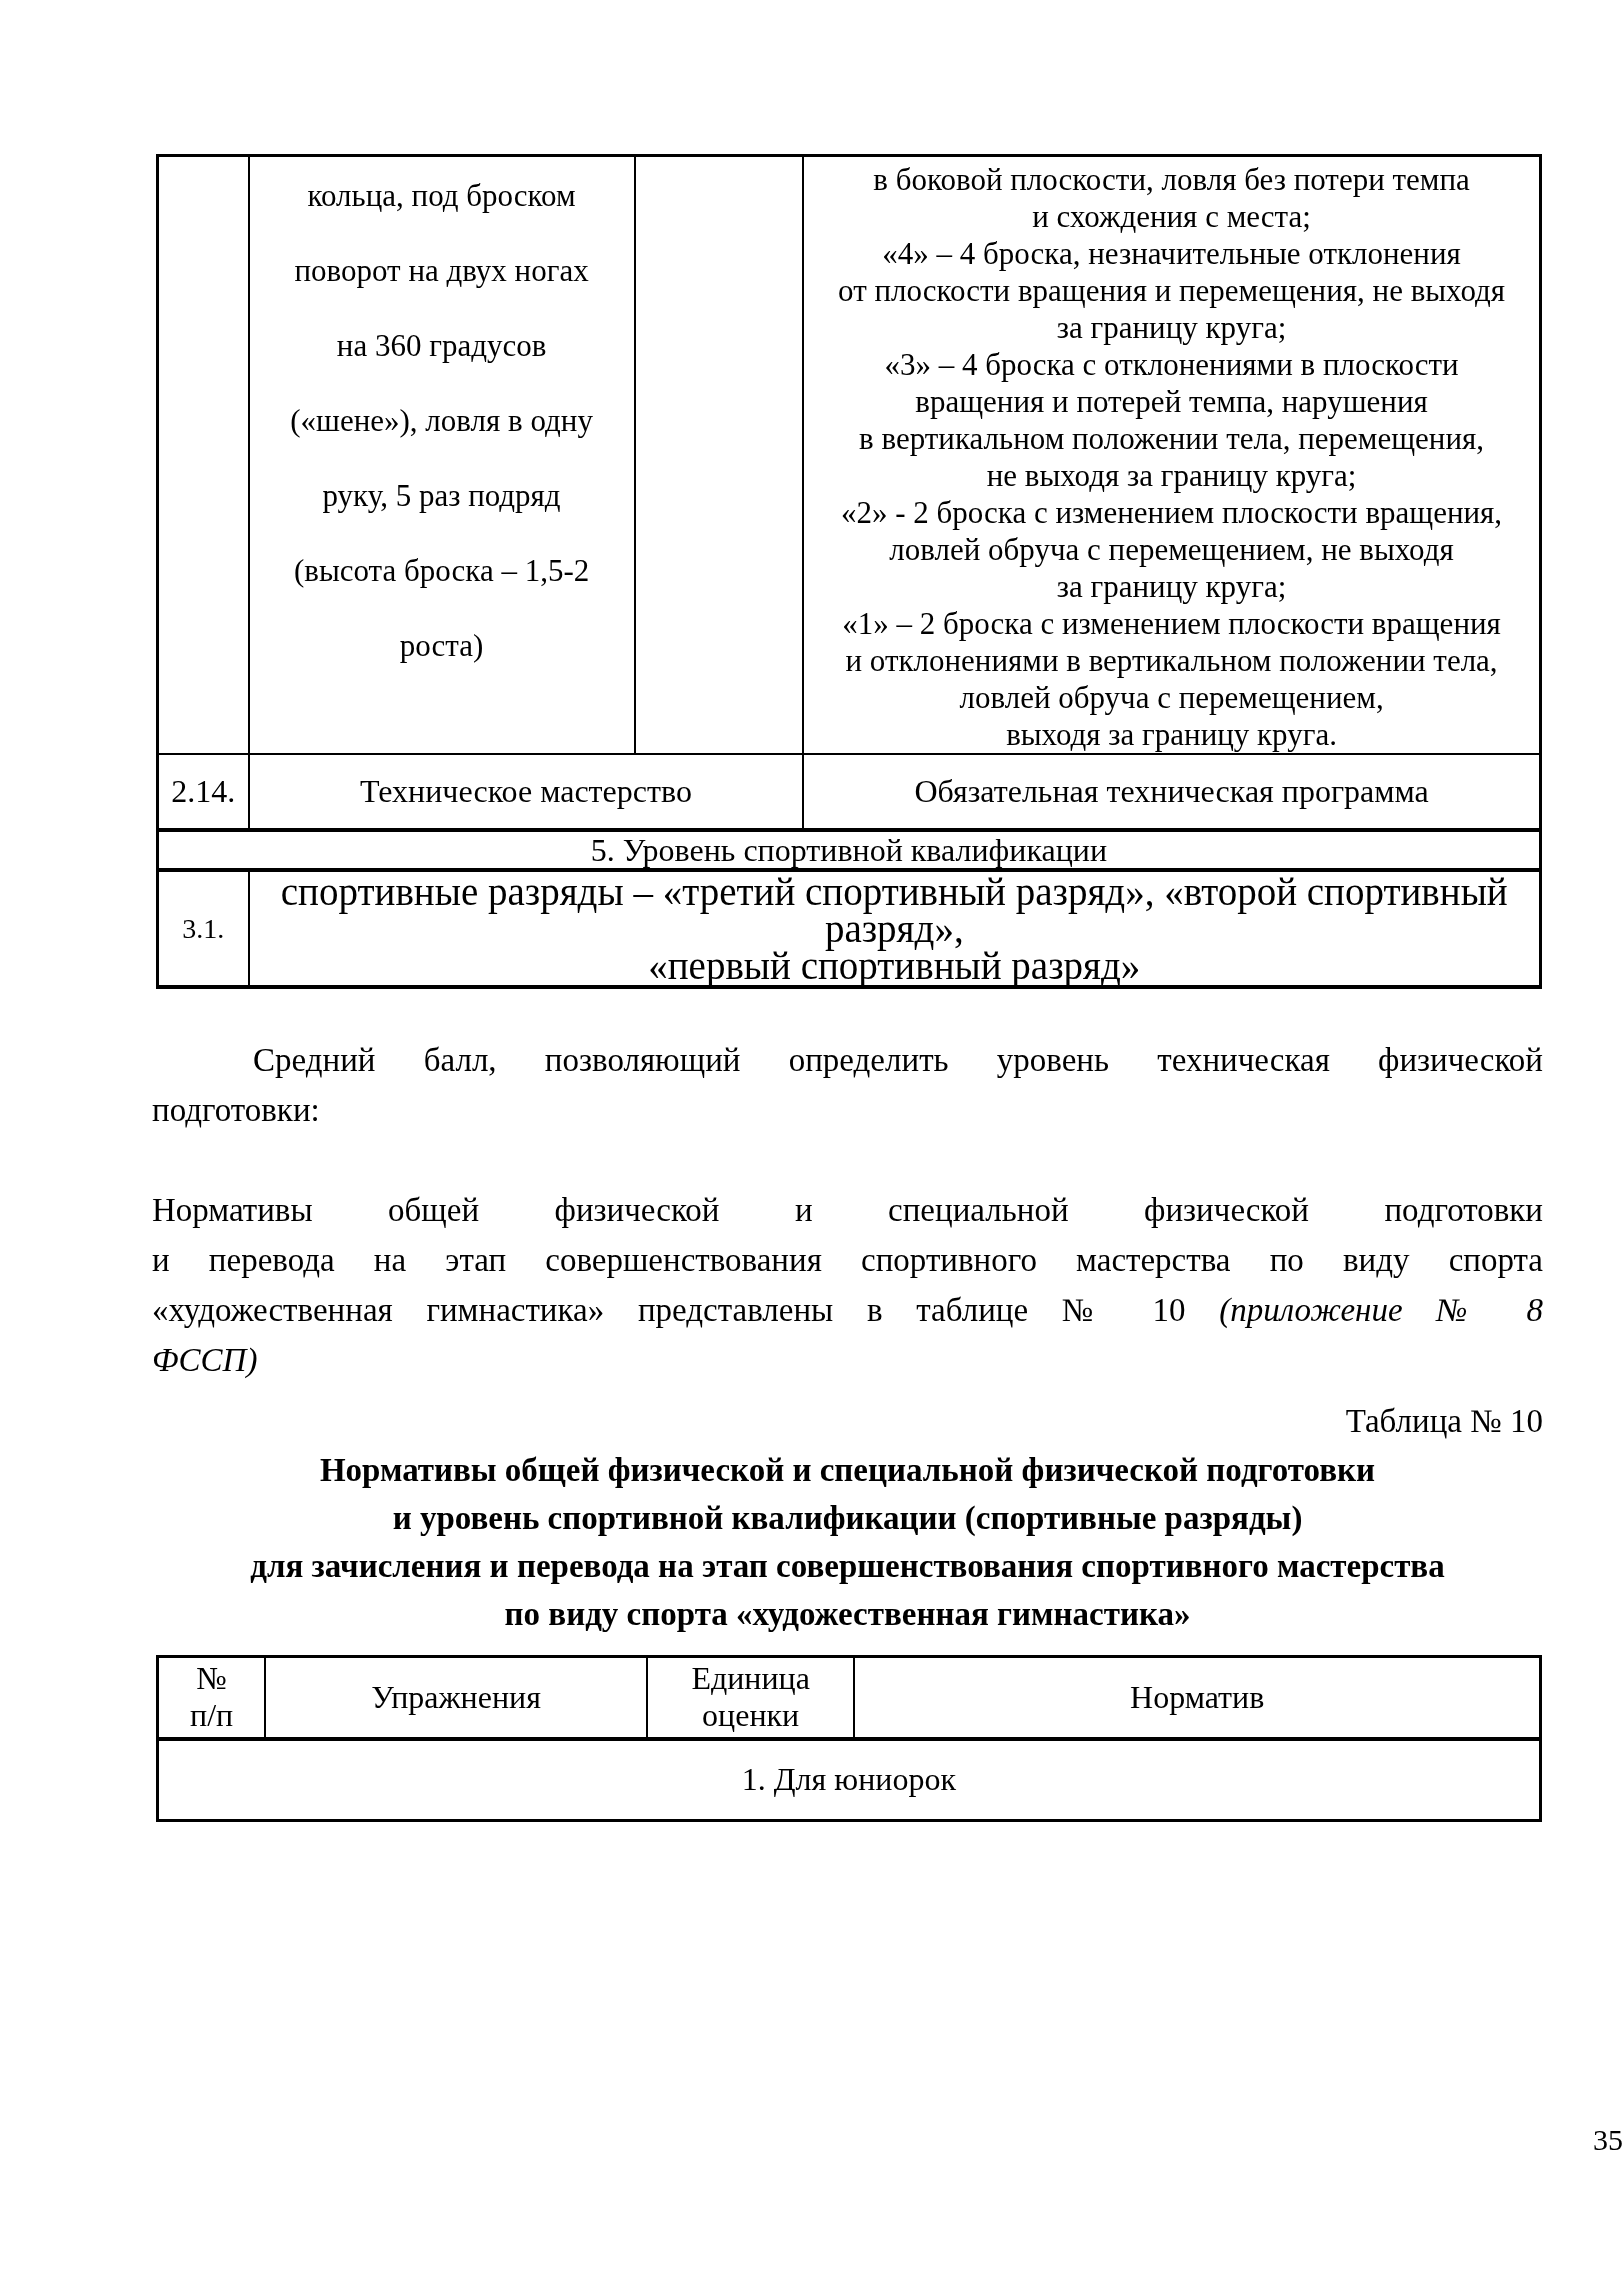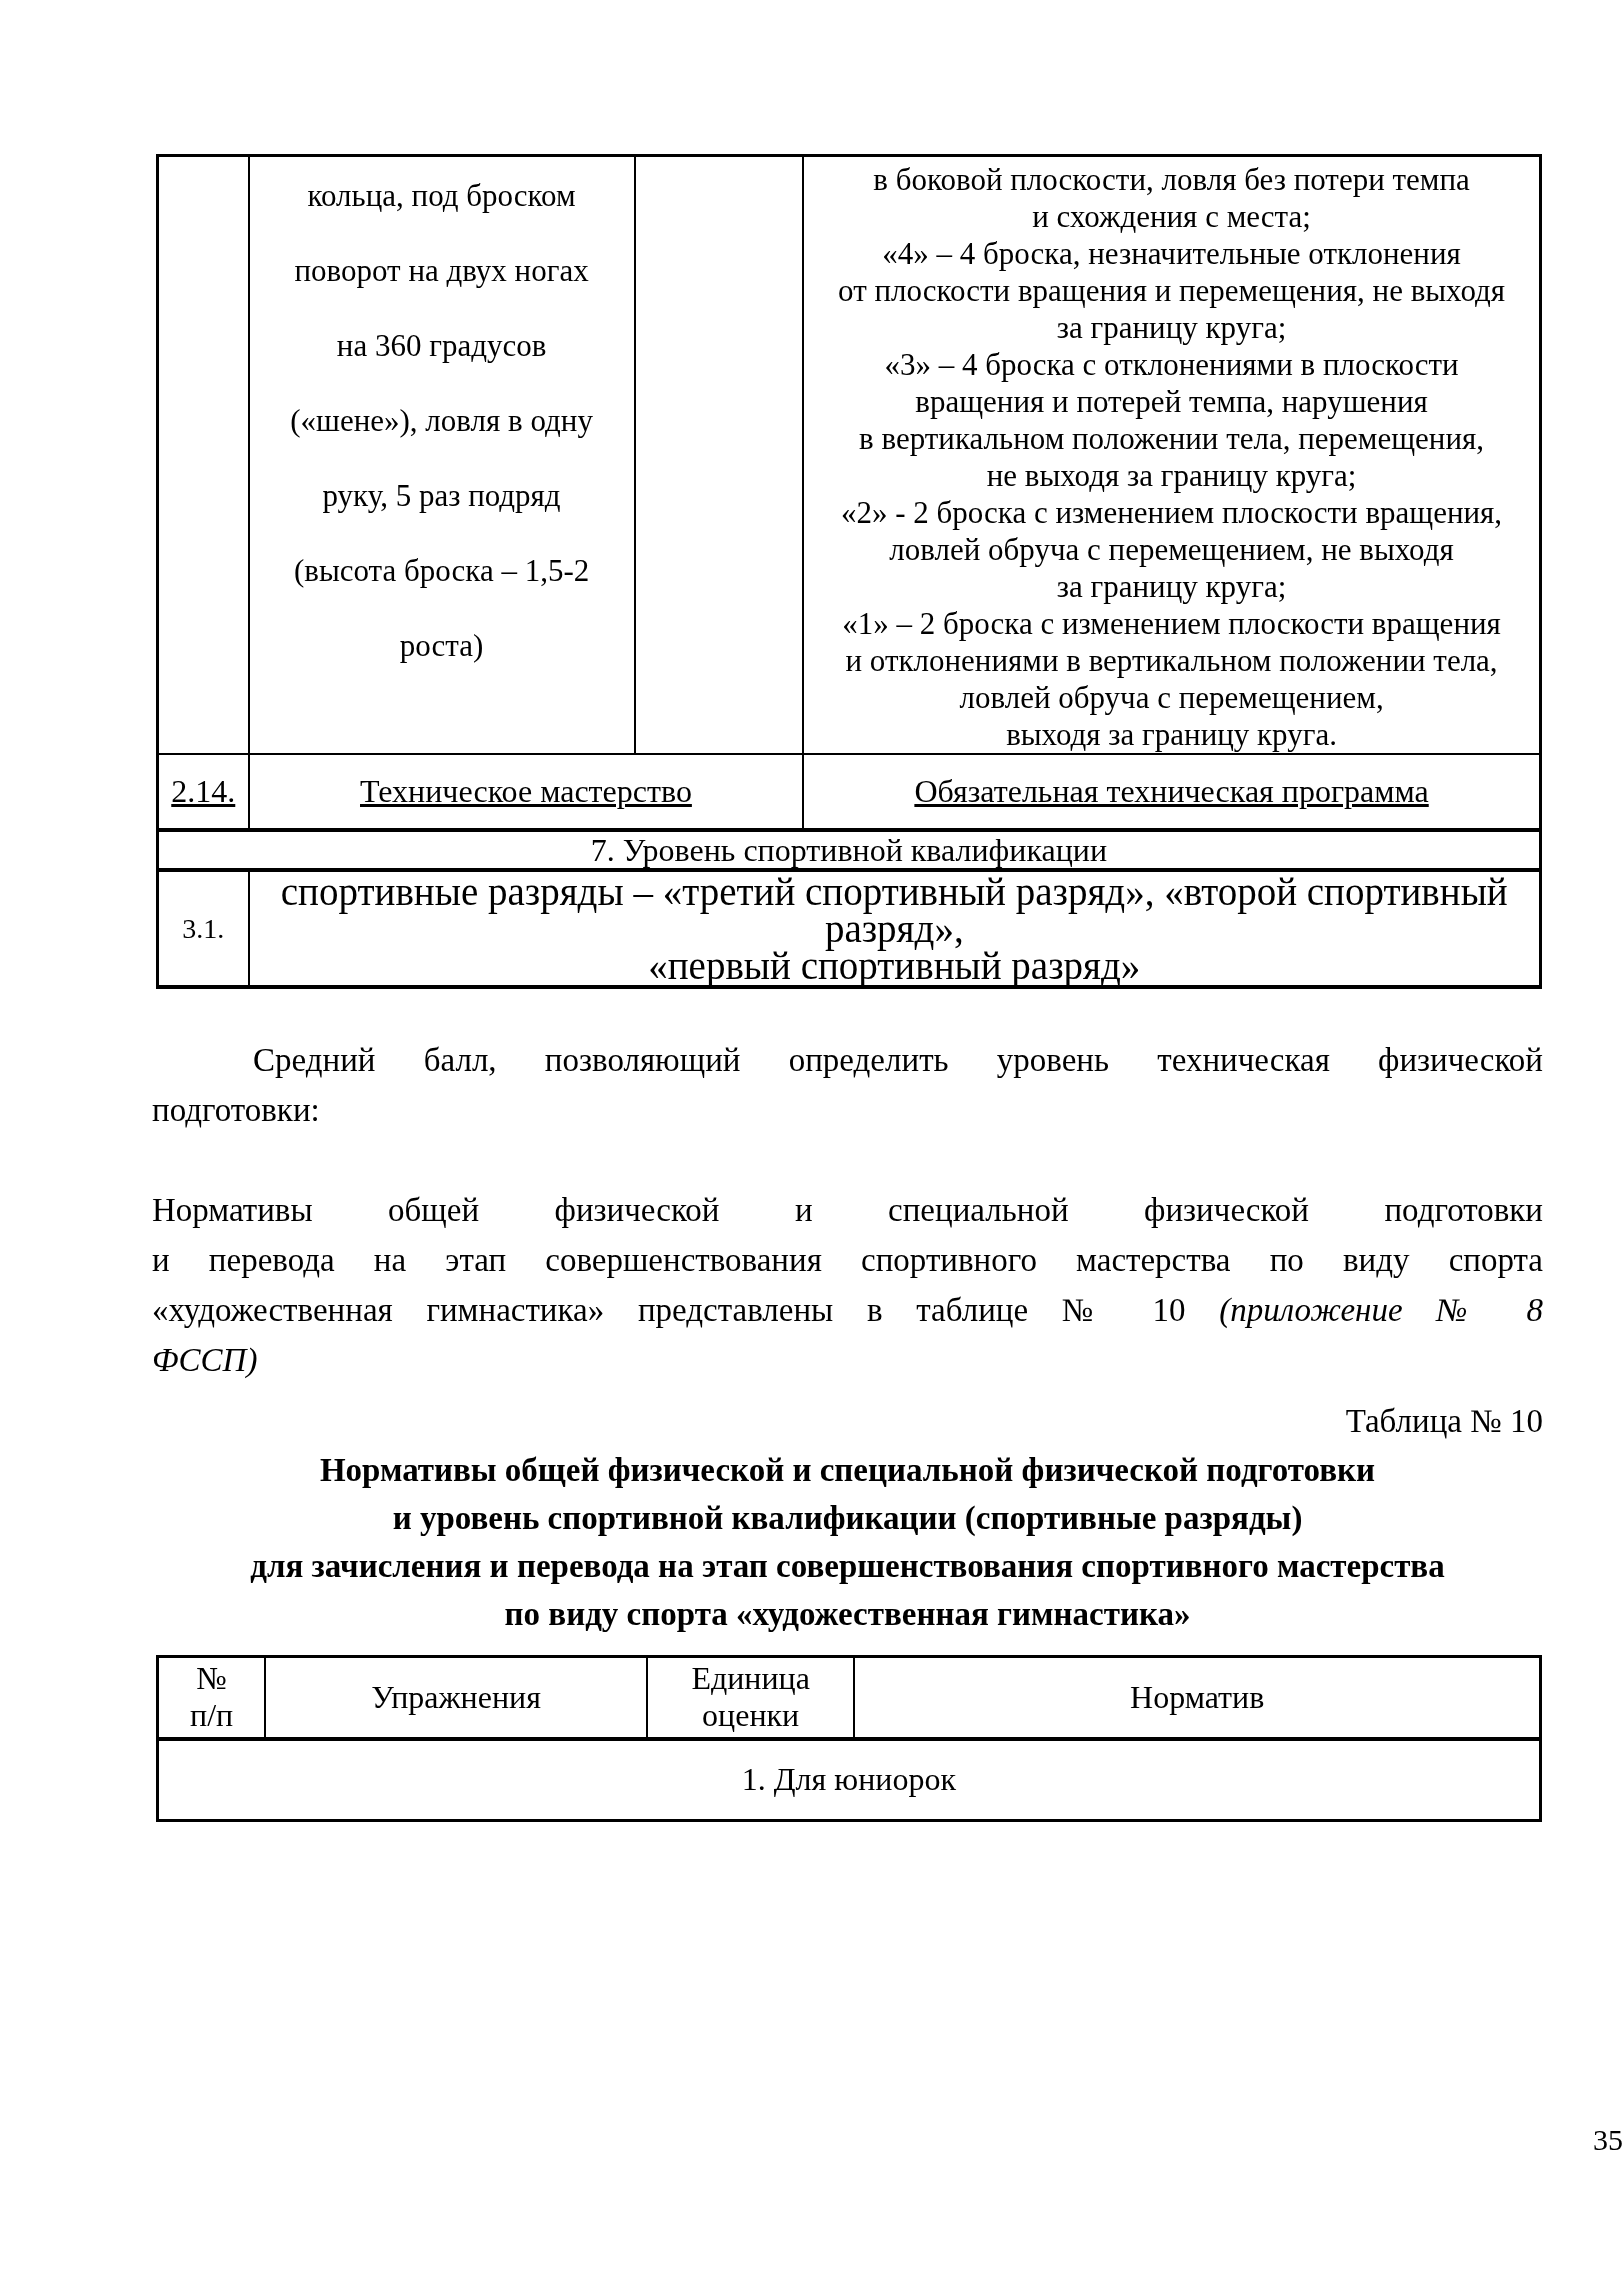--- a/index.html
+++ b/index.html
@@ -21,21 +21,21 @@
 
   .t1 { border: 3.3px solid #000; }
   .t1 td.cell-exercise {
     font-size: 31px; line-height: 75px;
     white-space: pre-line; padding: 1.3px 3.9px 0 3.9px;
   }
   .t1 td.cell-norm {
     font-size: 31px; line-height: 37px;
     white-space: pre-line; padding: 3.9px 2.6px 0 2.6px;
   }
-  .t1 tr.row-214 td { height: 71px; vertical-align: middle; font-size: 32px; text-decoration: underline; }
+  .t1 tr.row-214 td { height: 71px; vertical-align: middle; font-size: 32px; }
   .t1 tr.row-3 td {
     border-top-width: 4.6px; border-bottom-width: 4.6px;
     height: 34px; vertical-align: middle; font-size: 32px; line-height: 34px; padding: 1.3px 0;
   }
   .t1 tr.row-31 td {
     vertical-align: middle; font-size: 39px; line-height: 37px;
     white-space: pre-line; border-bottom-width: 4.6px; height: 69px;
   }
   .t1 tr.row-31 td.cell-num { font-size: 28px; }
 
@@ -108,21 +108,21 @@
 и отклонениями в вертикальном положении тела,
 ловлей обруча с перемещением,
 выходя за границу круга.</td>
         </tr>
         <tr class="row-214">
           <td class="cell-num">2.14.</td>
           <td colspan="2">Техническое мастерство</td>
           <td>Обязательная техническая программа</td>
         </tr>
         <tr class="row-3">
-          <td colspan="4">7. Уровень спортивной квалификации</td>
+          <td colspan="4">5. Уровень спортивной квалификации</td>
         </tr>
         <tr class="row-31">
           <td class="cell-num">3.1.</td>
           <td colspan="3">спортивные разряды – «третий спортивный разряд», «второй спортивный разряд»,
 «первый спортивный разряд»</td>
         </tr>
       </tbody>
     </table>
 
     <div class="para p1">

